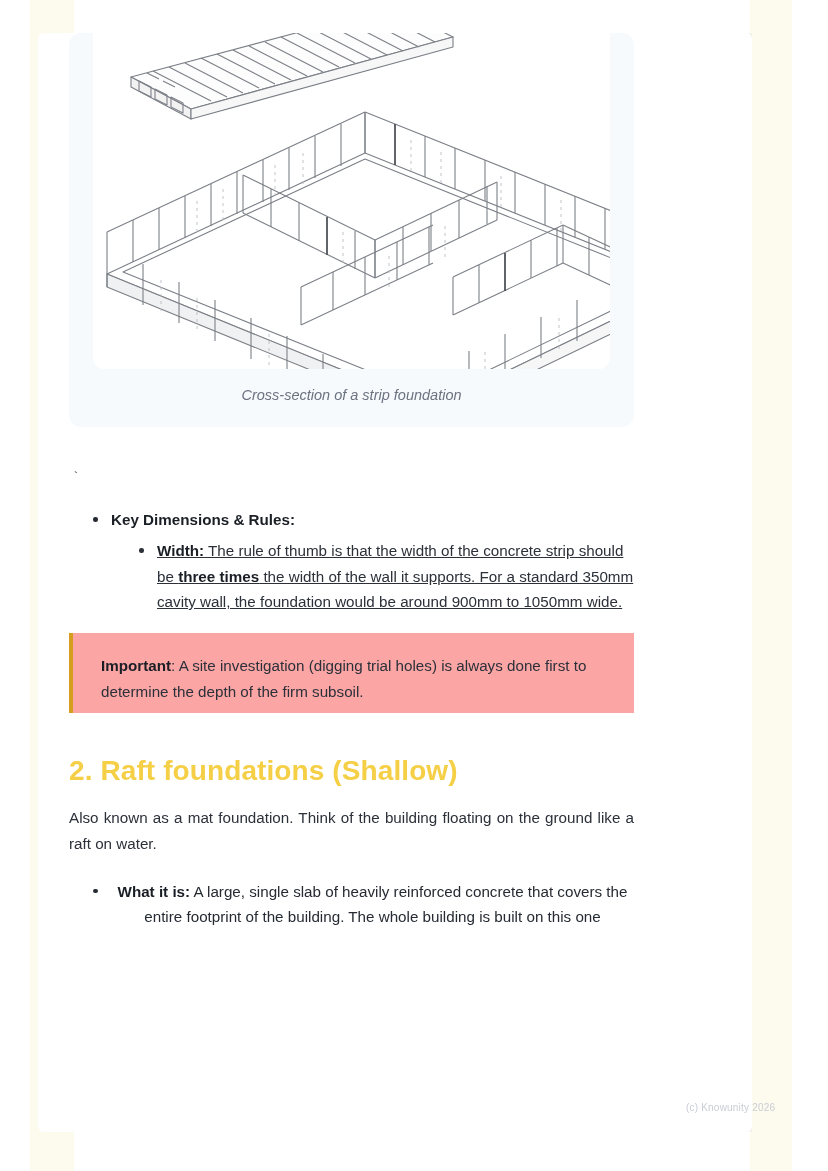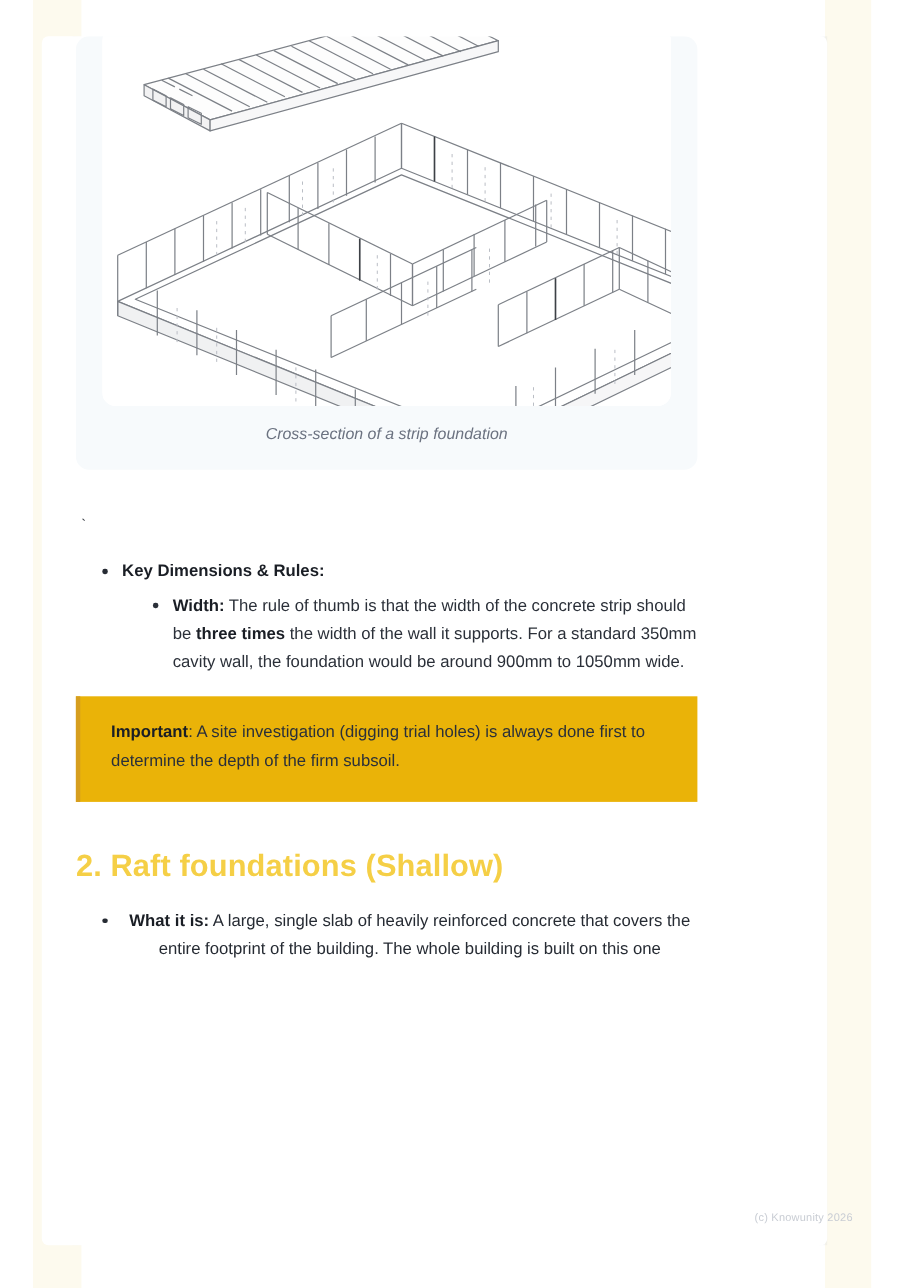--- a/index.html
+++ b/index.html
@@ -123,38 +123,39 @@
     margin: 6px 0 0 0;
     padding: 0 0 0 26px;
   }
   ul.lvl2 > li {
     position: relative;
     padding-left: 20px;
     font-size: 15.2px;
     line-height: 25.5px;
     color: #2b3039;
     margin-bottom: 14px;
+    text-decoration: underline;
   }
   ul.lvl2 > li::before {
     content: "";
     position: absolute;
     left: 2px; top: 10px;
     width: 4.5px; height: 4.5px;
     border-radius: 50%;
     background: #2b3039;
   }
   .b { font-weight: bold; color: #1a1e25; }
 
   
   .callout {
     margin-top: 18px;
     width: 565px;
-    background: #eab308;
+    background: #fca5a5;
     border-left: 4px solid #d69e1e;
-    padding: 20px 22px 24px 28px;
+    padding: 20px 22px 8px 28px;
     font-size: 15.2px;
     line-height: 26px;
     color: #2b3039;
   }
   .callout .b { font-weight: bold; }
 
   
   .section-h {
     margin-top: 42px;
     font-size: 28px;
@@ -393,20 +394,21 @@
           </ul>
         </li>
       </ul>
 
       <div class="callout">
         <span class="b">Important</span><span>: A site investigation (digging trial holes) is always done first to determine the depth of the firm subsoil.</span>
       </div>
 
       <div class="section-h">2. Raft foundations (Shallow)</div>
 
+      <div class="para">Also known as a mat foundation. Think of the building floating on the ground like a raft on water.</div>
 
       <ul class="lvl1 tail">
         <li>
           <span class="b">What it is:</span><span> A large, single slab of heavily reinforced concrete that covers the entire footprint of the building. The whole building is built on this one</span>
         </li>
       </ul>
 
     </div>
   </div>
 

